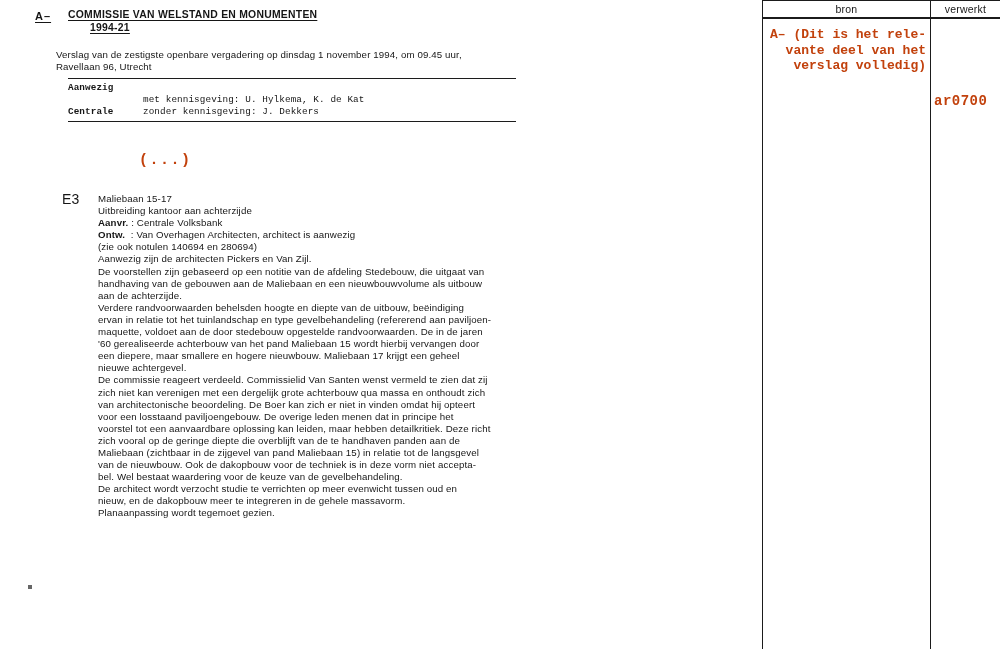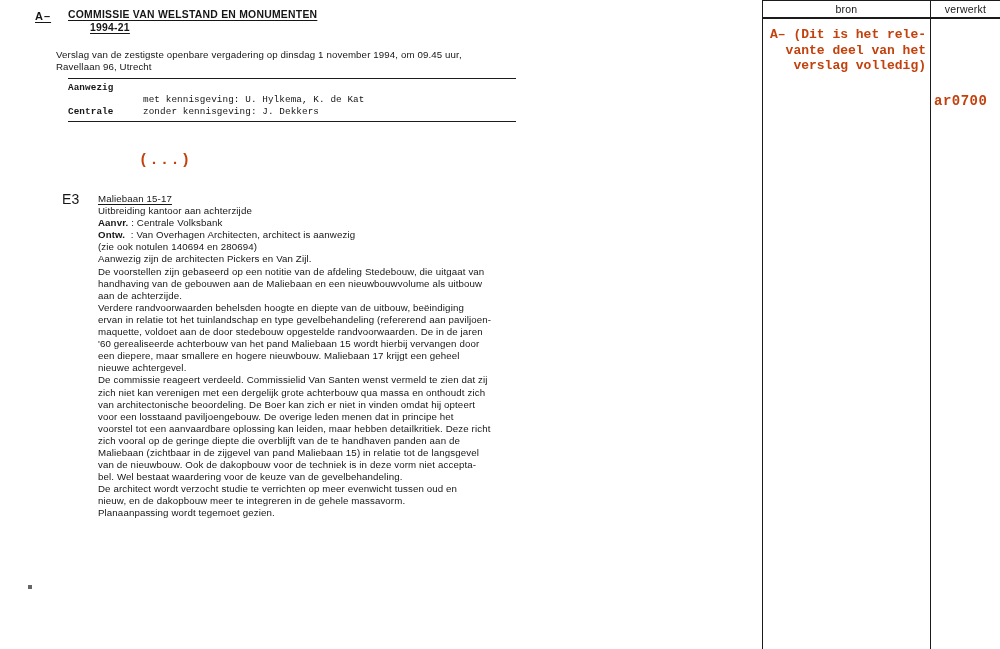--- a/index.html
+++ b/index.html
@@ -30,21 +30,21 @@
   .att-val { flex:1; }
 
   
   .mono { font-family:Liberation Mono, monospace; font-weight:bold; color:#c2410c;text-align:right; }
   .ellipsis { font-size:15px; letter-spacing:1.5px; }
 
   
   .section-code { font-size:14px; letter-spacing:0.2px; }
   .section-content { font-size:9.7px; line-height:12.1px; letter-spacing:0.12px; }
   .section-content .line { white-space:pre; }
-  .u { text-decoration:underline; text-underline-offset:1.5px; }
+  .u { text-underline-offset:1.5px; }
   .b { font-weight:bold; }
 
   
   .vline { top:0; width:0; height:649px; border-left:1.4px solid #1b1b1b; }
   .hline-top { height:0; border-top:1.6px solid #1b1b1b; }
   .hline-head { height:0; border-top:2px solid #1b1b1b; }
   .colhead { font-size:10.5px; text-align:center; letter-spacing:0.2px; }
   .note { font-size:13px; line-height:15.6px; }
   .verwerkt-val { font-size:14px; letter-spacing:0.5px; }
 

